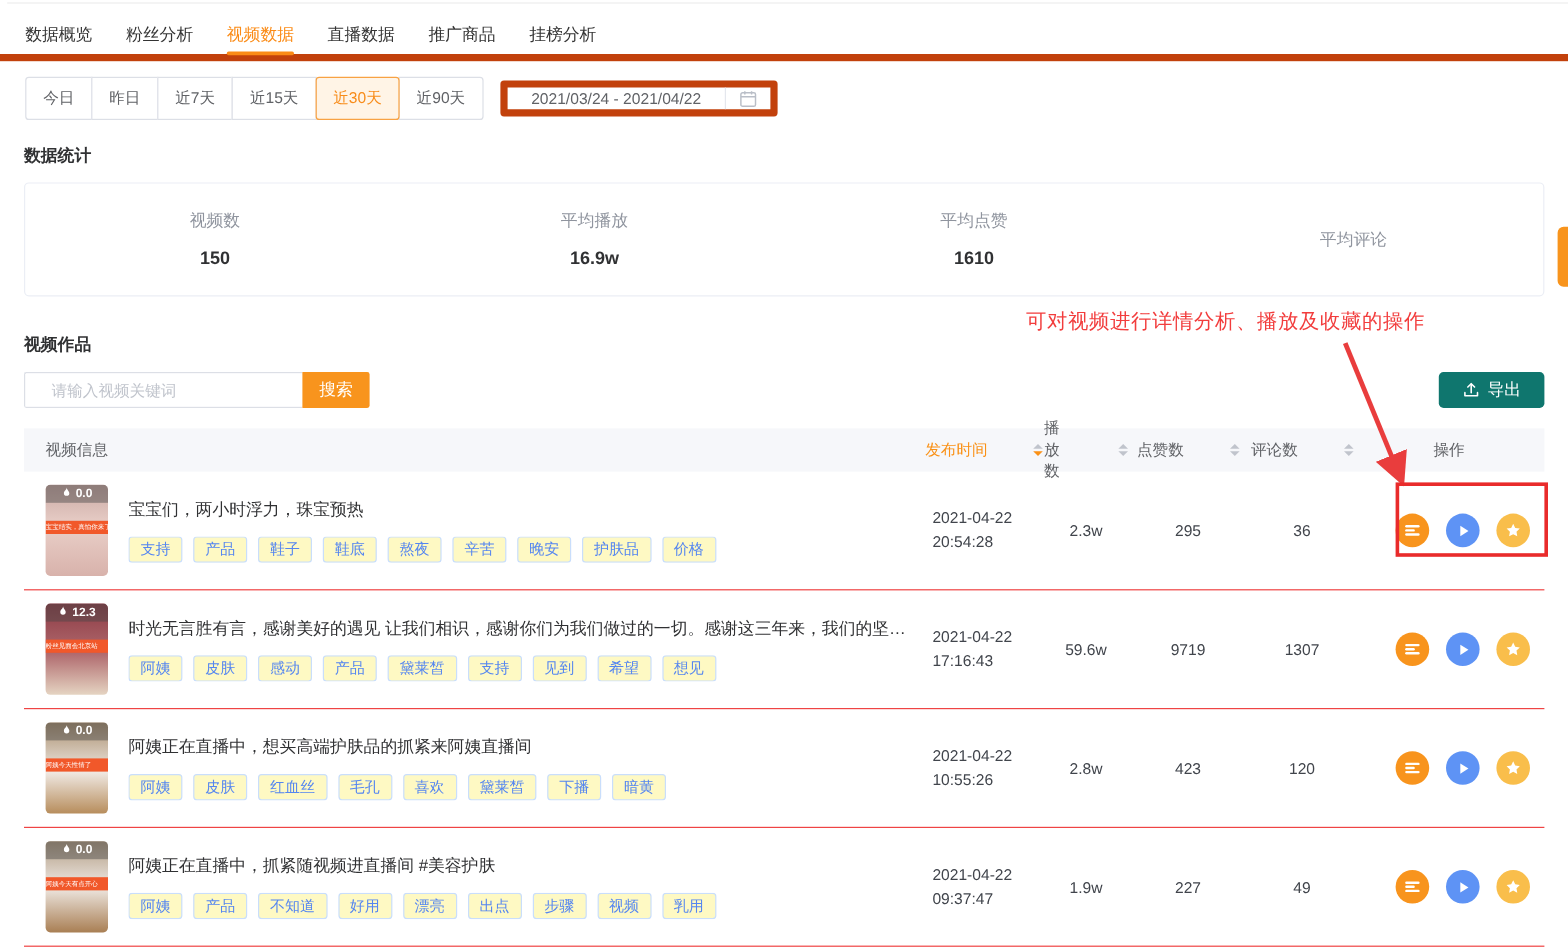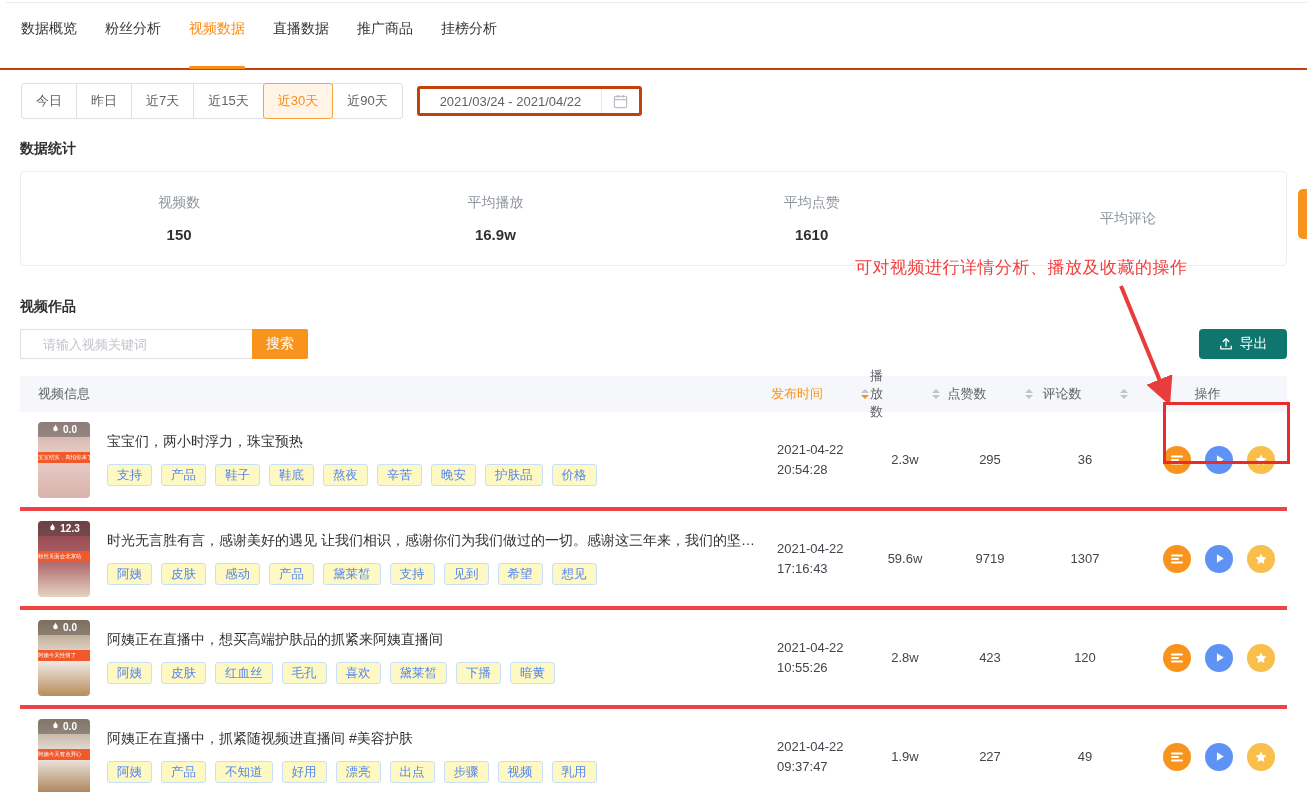--- a/index.html
+++ b/index.html
@@ -1,34 +1,34 @@
 <!DOCTYPE html>
 <html><head>
 <meta charset="utf-8">
 <style>
   * { margin:0; padding:0; box-sizing:border-box; }
   html,body { width:1307px; height:792px; background:#fff; overflow:hidden;
     font-family:"Liberation Sans","DejaVu Sans",sans-serif; color:#303133; position:relative; }
   body::before{content:'';position:absolute;top:2px;left:6px;right:0;height:1px;background:#ededed;}
 
   
-  .tabs{display:flex;gap:28px;padding:20px 0 0 21px;border-bottom:2px solid #c2410c;height:70px;}
+  .tabs{display:flex;gap:28px;padding:20px 0 0 21px;border-bottom:6px solid #c2410c;height:51px;}
   .tab{font-size:14px;color:#333;cursor:pointer;position:relative;padding-bottom:18px;}
   .tab.active{color:#fb8b16;}
   .tab.active::after{content:'';position:absolute;left:0;right:0;bottom:-1px;height:3px;background:#fb8b16;border-radius:2px;}
 
   
   .filter-row{display:flex;align-items:center;margin:16px 0 0 21px;height:30px;}
   .range-group{display:flex;}
   .range-btn{height:36px;padding:0 14px;font-size:13px;color:#606266;background:#fff;
     border:1px solid #dcdfe6;margin-left:-1px;cursor:pointer;position:relative;}
   .range-btn:first-child{border-radius:3px 0 0 3px;margin-left:0;}
   .range-btn:last-child{border-radius:0 3px 3px 0;}
   .range-btn.selected{color:#f88c1a;background:#fff4e6;border-color:#f8a243;z-index:1;border-radius:3px;}
-  .date-picker{display:flex;align-items:center;height:30px;border:3px solid #c2410c;border-radius:3px;margin-left:14px;cursor:pointer;background:#fff;}
+  .date-picker{display:flex;align-items:center;height:30px;border:6px solid #c2410c;border-radius:3px;margin-left:14px;cursor:pointer;background:#fff;}
   .date-text{padding:0 20px;font-size:13px;color:#606266;}
   .cal-seg{width:38px;height:100%;border-left:1px solid #e4e7ed;display:flex;align-items:center;justify-content:center;}
 
   
   .section-title{font-size:14px;font-weight:bold;color:#303133;margin:24px 0 0 20px;}
   .stats-card{margin:13px 20px 0;height:95px;border:1px solid #ebeef5;border-radius:4px;display:flex;align-items:center;background:#fff;}
   .stat{flex:1;text-align:center;}
   .stat .s-label{font-size:14px;color:#8f949e;}
   .stat .s-value{font-size:15px;font-weight:bold;color:#303133;margin-top:14px;}
 
@@ -46,21 +46,21 @@
   .th-info{flex:1;text-align:left;}
   .th{display:flex;align-items:center;justify-content:center;gap:34px;}
   .w-time{width:100px;} .w-plays{width:70px;} .w-likes{width:100px;} .w-comments{width:90px;} .w-actions{width:155px;}
   .th-time{color:#fa9116;}
   .sort{display:inline-flex;flex-direction:column;gap:2px;margin-left:4px;}
   .sort i{display:block;width:0;height:0;border-left:4px solid transparent;border-right:4px solid transparent;}
   .sort .up{border-bottom:4px solid #c0c4cc;}
   .sort .down{border-top:4px solid #c0c4cc;}
   .sort.desc .down{border-top-color:#fa9116;}
 
-  .trow{display:flex;align-items:center;height:99px;border-bottom:4px solid #ef4444;padding-left:18px;padding-right:2px;}
+  .trow{display:flex;align-items:center;height:99px;border-bottom:1px solid #ef4444;padding-left:18px;padding-right:2px;}
   .cell-info{flex:1;display:flex;align-items:center;gap:17px;min-width:0;padding-right:10px;}
   .thumb{width:52px;height:76px;border-radius:4px;position:relative;overflow:hidden;flex:none;}
   .thumb-0{background:linear-gradient(180deg,#c9a8a3 0%,#e9cfc8 45%,#d8b2ab 100%);}
   .thumb-1{background:linear-gradient(180deg,#8c3a44 0%,#b06a6e 55%,#e5d4c2 100%);}
   .thumb-2{background:linear-gradient(180deg,#a98f6f 0%,#efe8e2 55%,#b78d5c 100%);}
   .thumb-3{background:linear-gradient(180deg,#b09b82 0%,#efe9e4 50%,#a97f54 100%);}
   .heat{position:absolute;top:0;left:0;right:0;height:15px;background:rgba(70,70,70,.45);display:flex;align-items:center;justify-content:center;gap:3px;color:#fff;font-size:10px;font-weight:bold;}
   .banner{position:absolute;top:40%;left:0;right:0;height:11px;background:#f1582a;color:#fff;font-size:8px;line-height:11px;white-space:nowrap;overflow:hidden;transform-origin:left center;}
   .banner span{display:inline-block;transform:scale(.68);transform-origin:left center;}
   .v-main{min-width:0;flex:1;}

